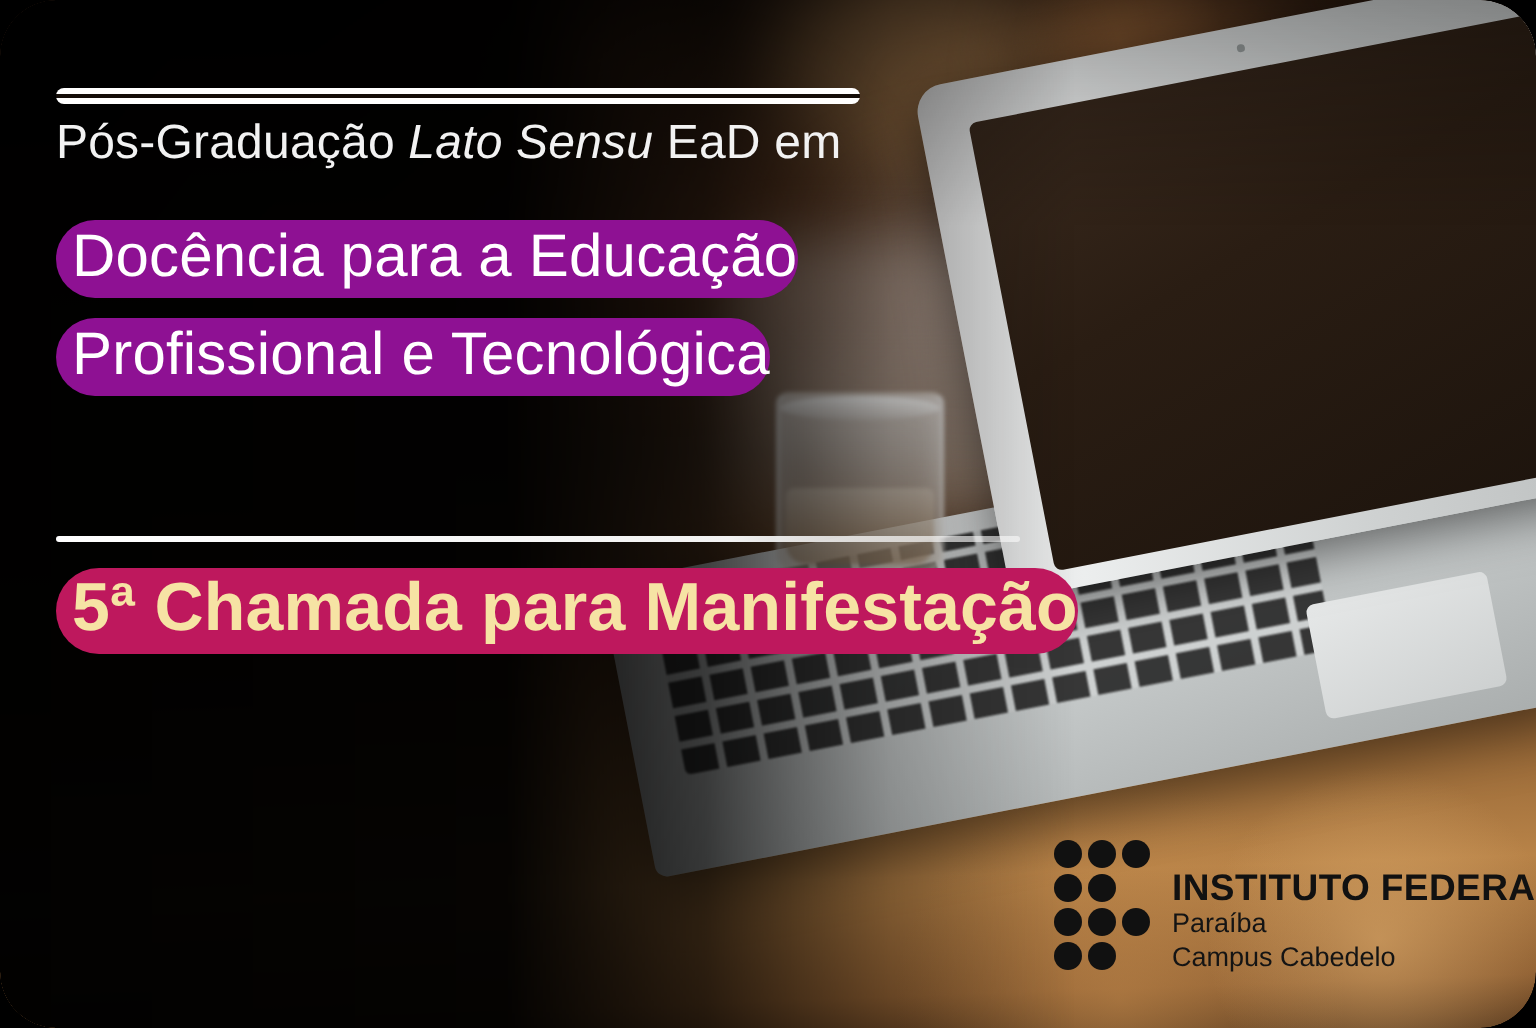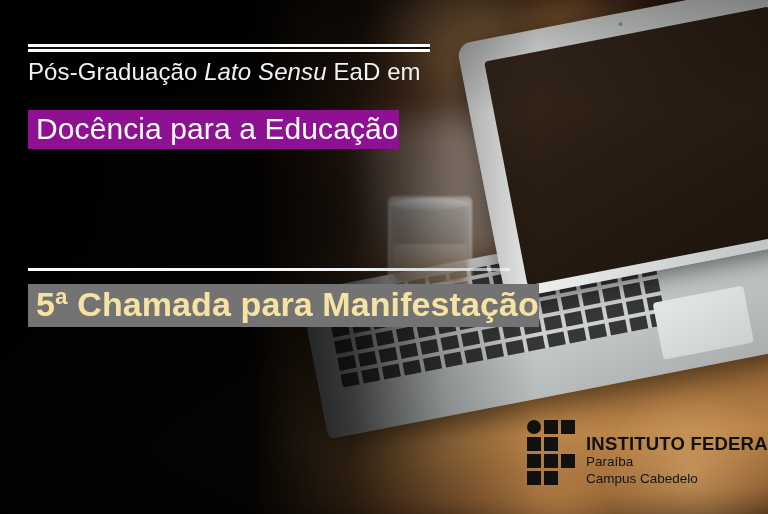--- a/index.html
+++ b/index.html
@@ -1,16 +1,16 @@
 <!DOCTYPE html>
 <html><head>
 <meta charset="utf-8">
 <title>Pós-Graduação EaD — 5ª Chamada</title>
 <style>
-  * { margin:0; padding:0; box-sizing:border-box; }
+  * { margin:0; padding:0; box-sizing:border-box;border-radius:28px; }
 
   html, body {
     width:768px; height:514px;
     background:#000;
     font-family:"Liberation Sans", sans-serif;
     overflow:hidden;
   }
 
   #poster {
     position:relative;
@@ -159,21 +159,21 @@
     background:#8E1193;
     color:#ffffff;
     font-size:30px;
     font-weight:400;
     letter-spacing:.1px;
   }
   .p1 { left:28px; top:110px; }
   .p2 { left:28px; top:159px; }
 
   .hl-green {
-    background:#737373;
+    background:#be185d;
     color:#F6E3A4;
     font-size:34px;
     font-weight:700;
     letter-spacing:.1px;
   }
   .g1 { left:28px; top:284px; }
   .g2 { left:28px; top:345px; }
 
   
   .logo {
@@ -232,20 +232,21 @@
     <div class="scrim"></div>
   </div>
 
   <div class="content">
 
     <div class="rule-top"></div>
 
     <div class="kicker"><span>Pós-Graduação </span><em>Lato Sensu</em><span> EaD em</span></div>
 
     <div class="hl hl-purple p1">Docência para a Educação</div>
+    <div class="hl hl-purple p2">Profissional e Tecnológica</div>
 
     <div class="rule-mid"></div>
 
     <div class="hl hl-green g1">5ª Chamada para Manifestação</div>
 
     <div class="logo">
       <div class="logo-mark">
           <i class="dot"></i>
           <i></i>
           <i></i>

